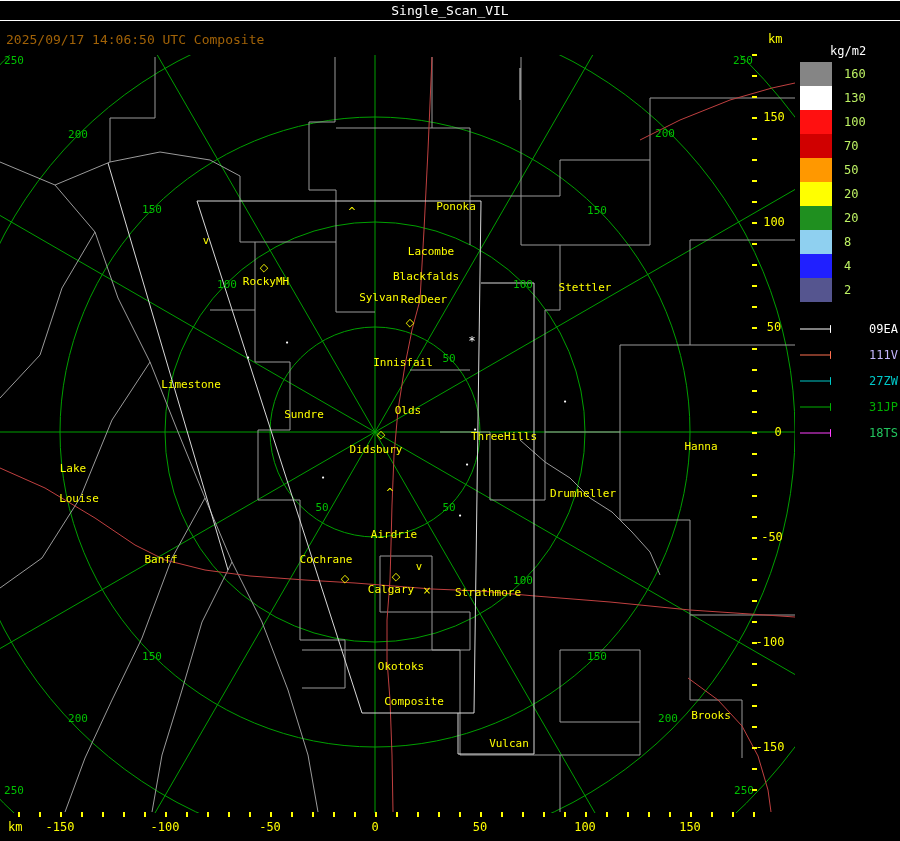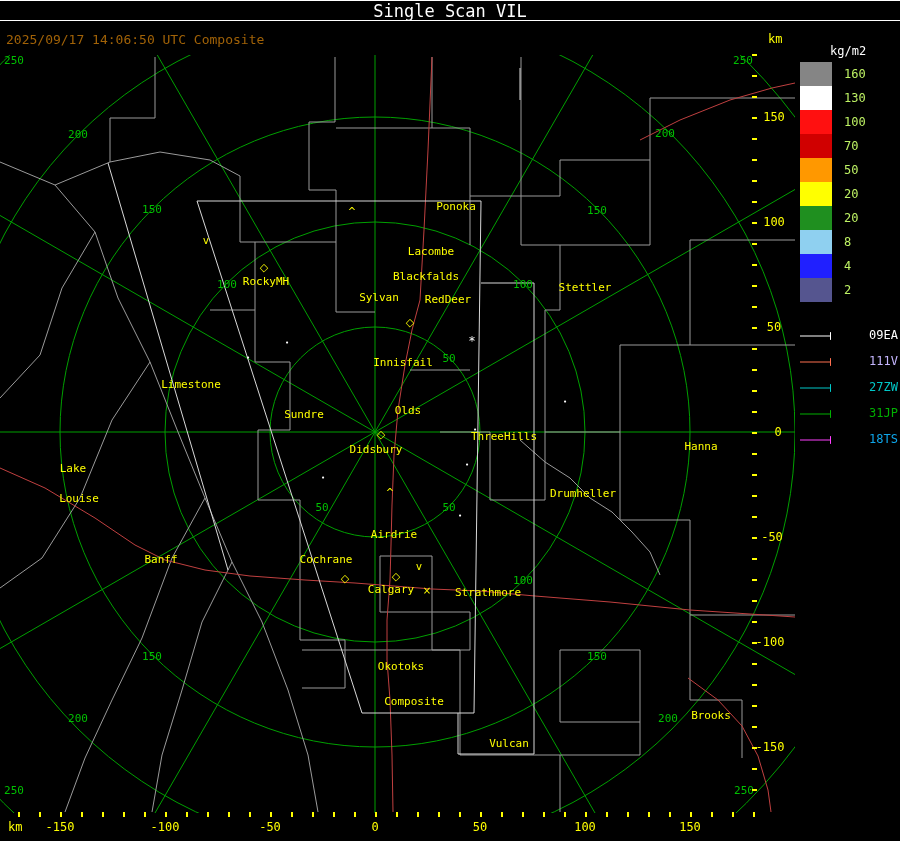--- a/index.html
+++ b/index.html
@@ -1,20 +1,20 @@
 <!DOCTYPE html>
 <html><head>
 <meta charset="utf-8">
 <style>
   html,body{margin:0;padding:0;background:#000;}
   body{width:900px;height:841px;position:relative;overflow:hidden;
        font-family:"DejaVu Sans Mono","Liberation Mono",monospace;}
   #titlebar{position:absolute;left:0;top:0;width:900px;height:21px;box-sizing:border-box;
             border-top:1px solid #fff;border-bottom:1px solid #fff;
-            display:flex;align-items:center;justify-content:center;color:#fff;font-size:17px;}
+            display:flex;align-items:center;justify-content:center;color:#fff;font-size:13px;}
   #timestamp{position:absolute;left:6px;top:32px;color:#a16207;font-size:13px;white-space:nowrap;}
   #km-top{position:absolute;left:768px;top:32px;color:#ffff00;font-size:12px;}
   #km-bottom{position:absolute;left:8px;top:820px;color:#ffff00;font-size:12px;}
   #map{position:absolute;left:0;top:55px;width:795px;height:758px;}
   #mapsvg{position:absolute;left:0;top:0;}
   .layer{position:absolute;left:0;top:0;width:900px;height:841px;pointer-events:none;}
   .layer span{position:absolute;transform:translate(-50%,-50%);white-space:nowrap;display:block;}
   .place{color:#ffff00;font-size:11px;}
   .ring{color:#00c000;font-size:11px;}
   .axis{color:#ffff00;font-size:12px;}
@@ -22,21 +22,21 @@
   .bottom-ticks{position:absolute;left:18px;top:812px;width:740px;height:5px;
     background:repeating-linear-gradient(90deg,#ffff00 0 2px,transparent 2px 21px);}
   .right-ticks{position:absolute;left:752px;top:54px;width:5px;height:756px;
     background:repeating-linear-gradient(180deg,#ffff00 0 2px,transparent 2px 21px);}
   #colorscale{position:absolute;left:800px;top:62px;width:98px;}
   #cs-title{position:absolute;left:830px;top:44px;color:#fff;font-size:12px;}
   .cs-row{display:flex;align-items:center;height:24px;}
   .cs-swatch{width:32px;height:24px;}
   .cs-label{color:#bef264;font-size:12px;padding-left:12px;}
   #radar-legend{position:absolute;left:798px;top:316px;width:100px;}
-  .lg-row{display:flex;align-items:flex-end;height:26px;gap:32px;}
+  .lg-row{display:flex;align-items:center;height:26px;gap:32px;}
   .lg-label{font-size:12px;padding-left:6px;}
 </style>
 </head>
 <body>
 
 <div id="titlebar">
   <span>Single_Scan_VIL</span>
 </div>
 
 <div id="timestamp">2025/09/17 14:06:50 UTC Composite</div>
@@ -134,21 +134,21 @@
     <span class="ring" style="left: 668px; top: 718px;">200</span>
     <span class="ring" style="left: 744px; top: 790px;">250</span>
   </div>
 
 <div class="layer">
 
 <span class="place" style="left: 456px; top: 206px;">Ponoka</span>
     <span class="place" style="left: 431px; top: 251px;">Lacombe</span>
     <span class="place" style="left: 426px; top: 276px;">Blackfalds</span>
     <span class="place" style="left: 379px; top: 297px;">Sylvan</span>
-    <span class="place" style="left: 448px; top: 299px; text-align: center;">RedDeer</span>
+    <span class="place" style="left: 424px; top: 299px; text-align: center;">RedDeer</span>
     <span class="place" style="left: 585px; top: 287px;">Stettler</span>
     <span class="place" style="left: 266px; top: 281px;">RockyMH</span>
     <span class="place" style="left: 191px; top: 384px;">Limestone</span>
     <span class="place" style="left: 403px; top: 362px;">Innisfail</span>
     <span class="place" style="left: 304px; top: 414px;">Sundre</span>
     <span class="place" style="left: 408px; top: 410px;">Olds</span>
     <span class="place" style="left: 504px; top: 436px;">ThreeHills</span>
     <span class="place" style="left: 701px; top: 446px;">Hanna</span>
     <span class="place" style="left: 376px; top: 449px;">Didsbury</span>
     <span class="place" style="left: 583px; top: 493px;">Drumheller</span>
@@ -282,15 +282,15 @@
       <line x1="2" y1="6" x2="33" y2="6" stroke-width="1" stroke="#00b000"></line>
       <polygon points="43,6 32,2 32,10" fill="#00b000"></polygon>
     </svg>
     <span class="lg-label" style="color:#00b000">31JP</span>
   </div>
   <div class="lg-row">
     <svg width="44" height="12">
       <line x1="2" y1="6" x2="33" y2="6" stroke-width="1" stroke="#ff40ff"></line>
       <polygon points="43,6 32,2 32,10" fill="#ff40ff"></polygon>
     </svg>
-    <span class="lg-label" style="color:#0ea5e9">18TS</span>
+    <span class="lg-label" style="color:#22c55e">18TS</span>
   </div>
 </div>
 
 </body></html>

